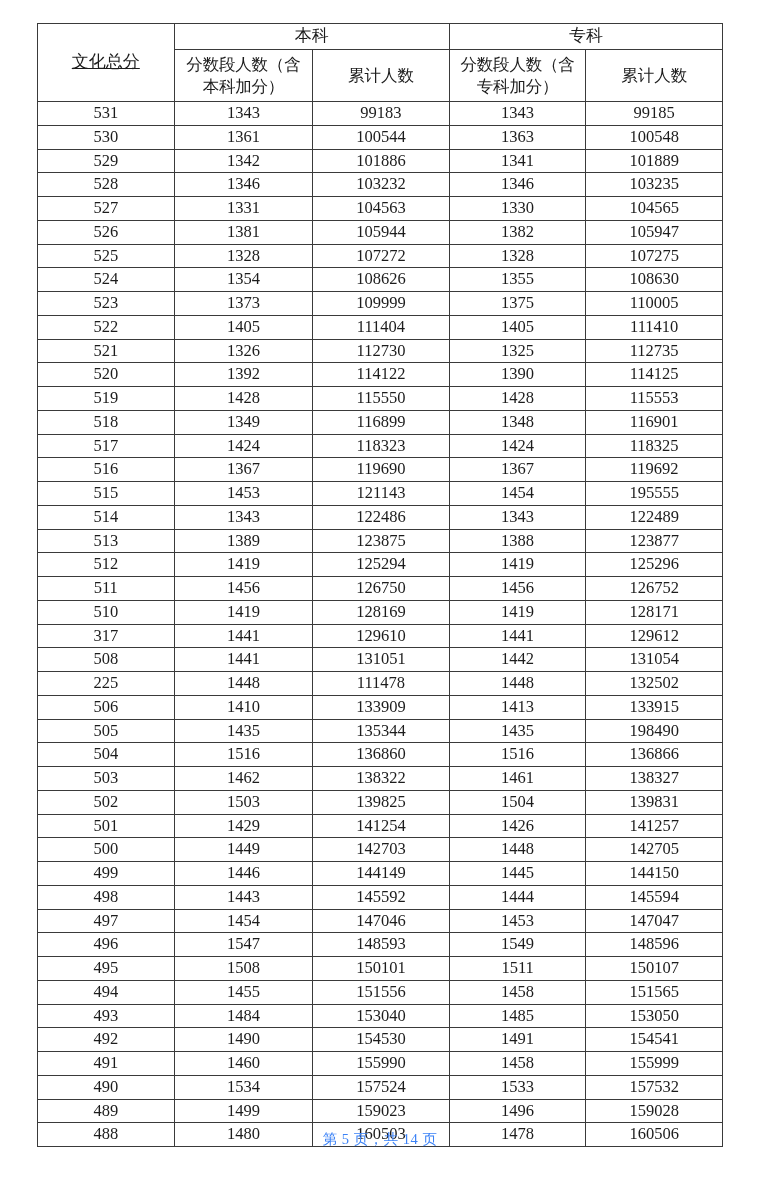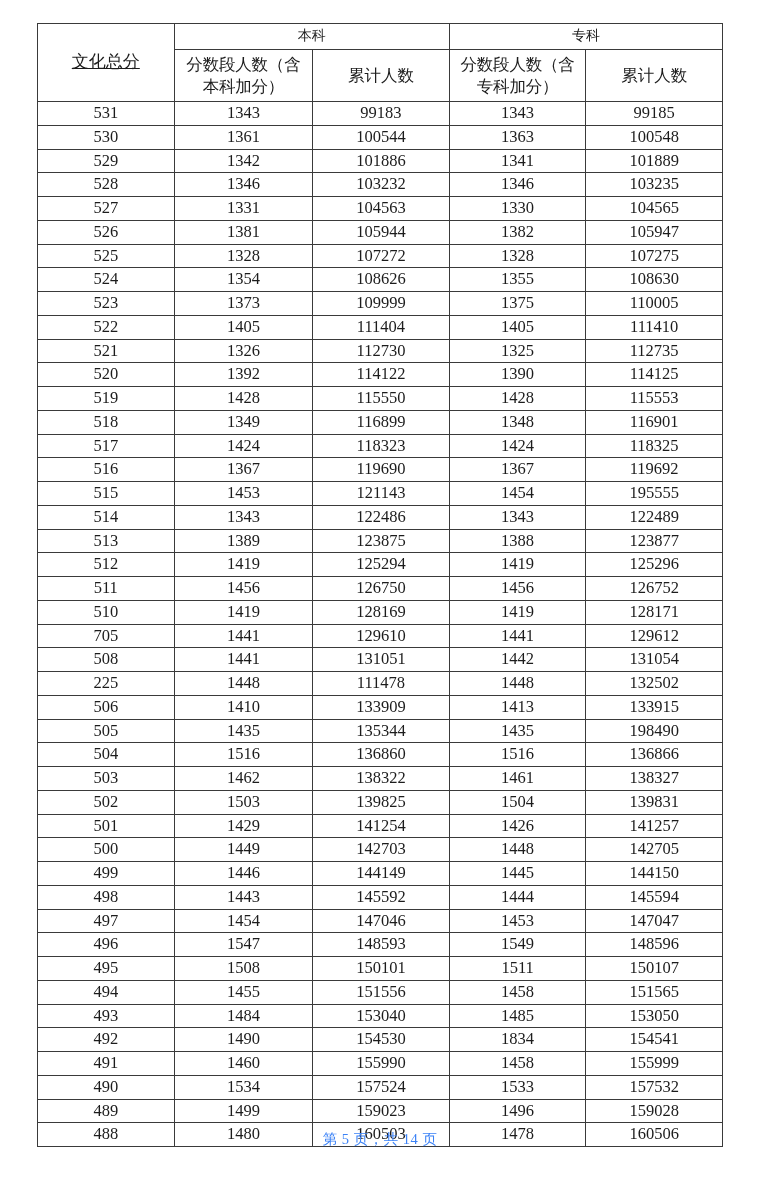--- a/index.html
+++ b/index.html
@@ -48,21 +48,21 @@
   col.c-ben-b  { width: 136px; }
   col.c-zhuan-a{ width: 136px; }
   col.c-zhuan-b{ width: 136px; }
 
   thead th {
     font-size: 16.5px;
     line-height: 1.30;
   }
   th.group-head {
     height: 25px;
-    font-size: 14px;
+    font-size: 17px;
   }
   th.sub-head {
     height: 51px;
     padding: 0 3px;
   }
   th.rowspan-head {
     font-size: 17px;
     text-decoration: underline;
   }
   th .sub-label {
@@ -271,21 +271,21 @@
             <td>126752</td>
           </tr>
           <tr>
             <td>510</td>
             <td>1419</td>
             <td>128169</td>
             <td>1419</td>
             <td>128171</td>
           </tr>
           <tr>
-            <td>705</td>
+            <td>317</td>
             <td>1441</td>
             <td>129610</td>
             <td>1441</td>
             <td>129612</td>
           </tr>
           <tr>
             <td>508</td>
             <td>1441</td>
             <td>131051</td>
             <td>1442</td>
@@ -393,21 +393,21 @@
             <td>493</td>
             <td>1484</td>
             <td>153040</td>
             <td>1485</td>
             <td>153050</td>
           </tr>
           <tr>
             <td>492</td>
             <td>1490</td>
             <td>154530</td>
-            <td>1834</td>
+            <td>1491</td>
             <td>154541</td>
           </tr>
           <tr>
             <td>491</td>
             <td>1460</td>
             <td>155990</td>
             <td>1458</td>
             <td>155999</td>
           </tr>
           <tr>

